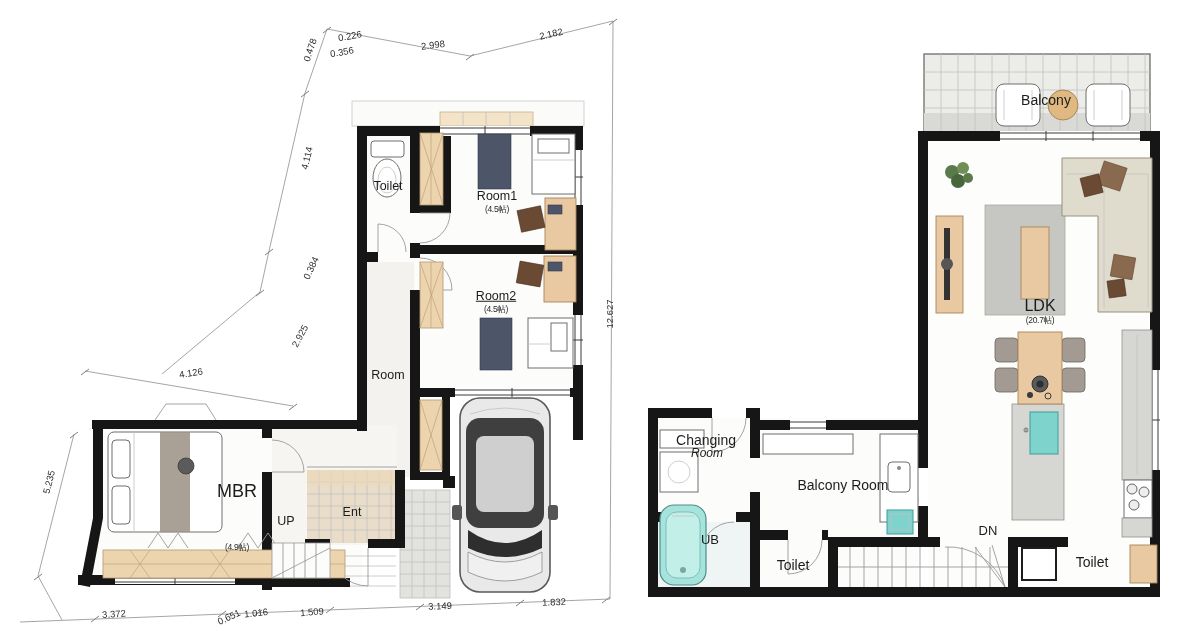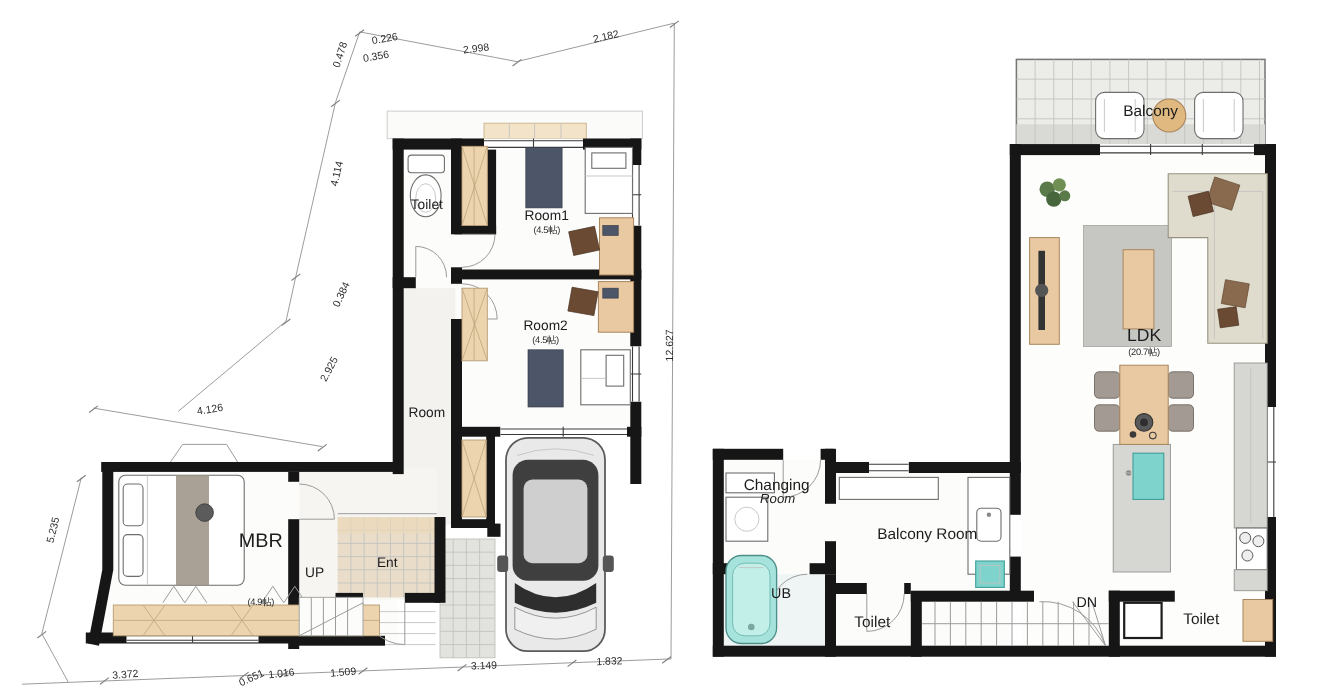--- a/index.html
+++ b/index.html
@@ -366,21 +366,21 @@
       <rect class="cushA" x="1112" y="256" width="22" height="22" transform="rotate(10 1123 267)"></rect>
       <rect class="cushB" x="1108" y="280" width="17" height="17" transform="rotate(-8 1116 288)"></rect>
     </g>
   </g>
 </svg>
 
 <div>
   <span class="lbl room" style="left:388px;top:186px;">Toilet</span>
   <span class="lbl room" style="left:497px;top:196px;">Room1</span>
   <span class="lbl size" style="left:497px;top:209px;">(4.5帖)</span>
-  <span class="lbl room" style="left:496px;top:296px;">Room2</span>
+  <span class="lbl room" style="left:496px;top:296px;text-decoration:underline;">Room2</span>
   <span class="lbl size" style="left:496px;top:309px;">(4.5帖)</span>
   <span class="lbl room" style="left:388px;top:375px;">Room</span>
   <span class="lbl room" style="left:237px;top:491px;font-size:18px;">MBR</span>
   <span class="lbl size" style="left:237px;top:504px;margin-top:43px;">(4.9帖)</span>
   <span class="lbl room" style="left:286px;top:521px;">UP</span>
   <span class="lbl room" style="left:352px;top:512px;">Ent</span>
 </div>
 
 <div>
   <span class="dim" style="left:310px;top:50px;transform:translate(-50%,-50%) rotate(-72deg);">0.478</span>
@@ -404,17 +404,17 @@
 
 <div>
   <span class="lbl big" style="left:1046px;top:100px;">Balcony</span>
   <span class="lbl" style="left:1040px;top:306px;font-size:16px;">LDK</span>
   <span class="lbl size" style="left:1040px;top:320px;">(20.7帖)</span>
   <span class="lbl big" style="left:706px;top:440px;">Changing</span>
   <span class="lbl" style="left:707px;top:453px;font-size:12px;font-style:italic;">Room</span>
   <span class="lbl big" style="left:843px;top:485px;">Balcony Room</span>
   <span class="lbl" style="left:710px;top:539px;font-size:13px;">UB</span>
   <span class="lbl big" style="left:793px;top:565px;">Toilet</span>
-  <span class="lbl" style="left:988px;top:530px;font-size:13px;margin-top:17px;">DN</span>
+  <span class="lbl" style="left:988px;top:530px;font-size:13px;">DN</span>
   <span class="lbl big" style="left:1092px;top:562px;">Toilet</span>
 </div>
 
 </div>
 
 </body></html>

